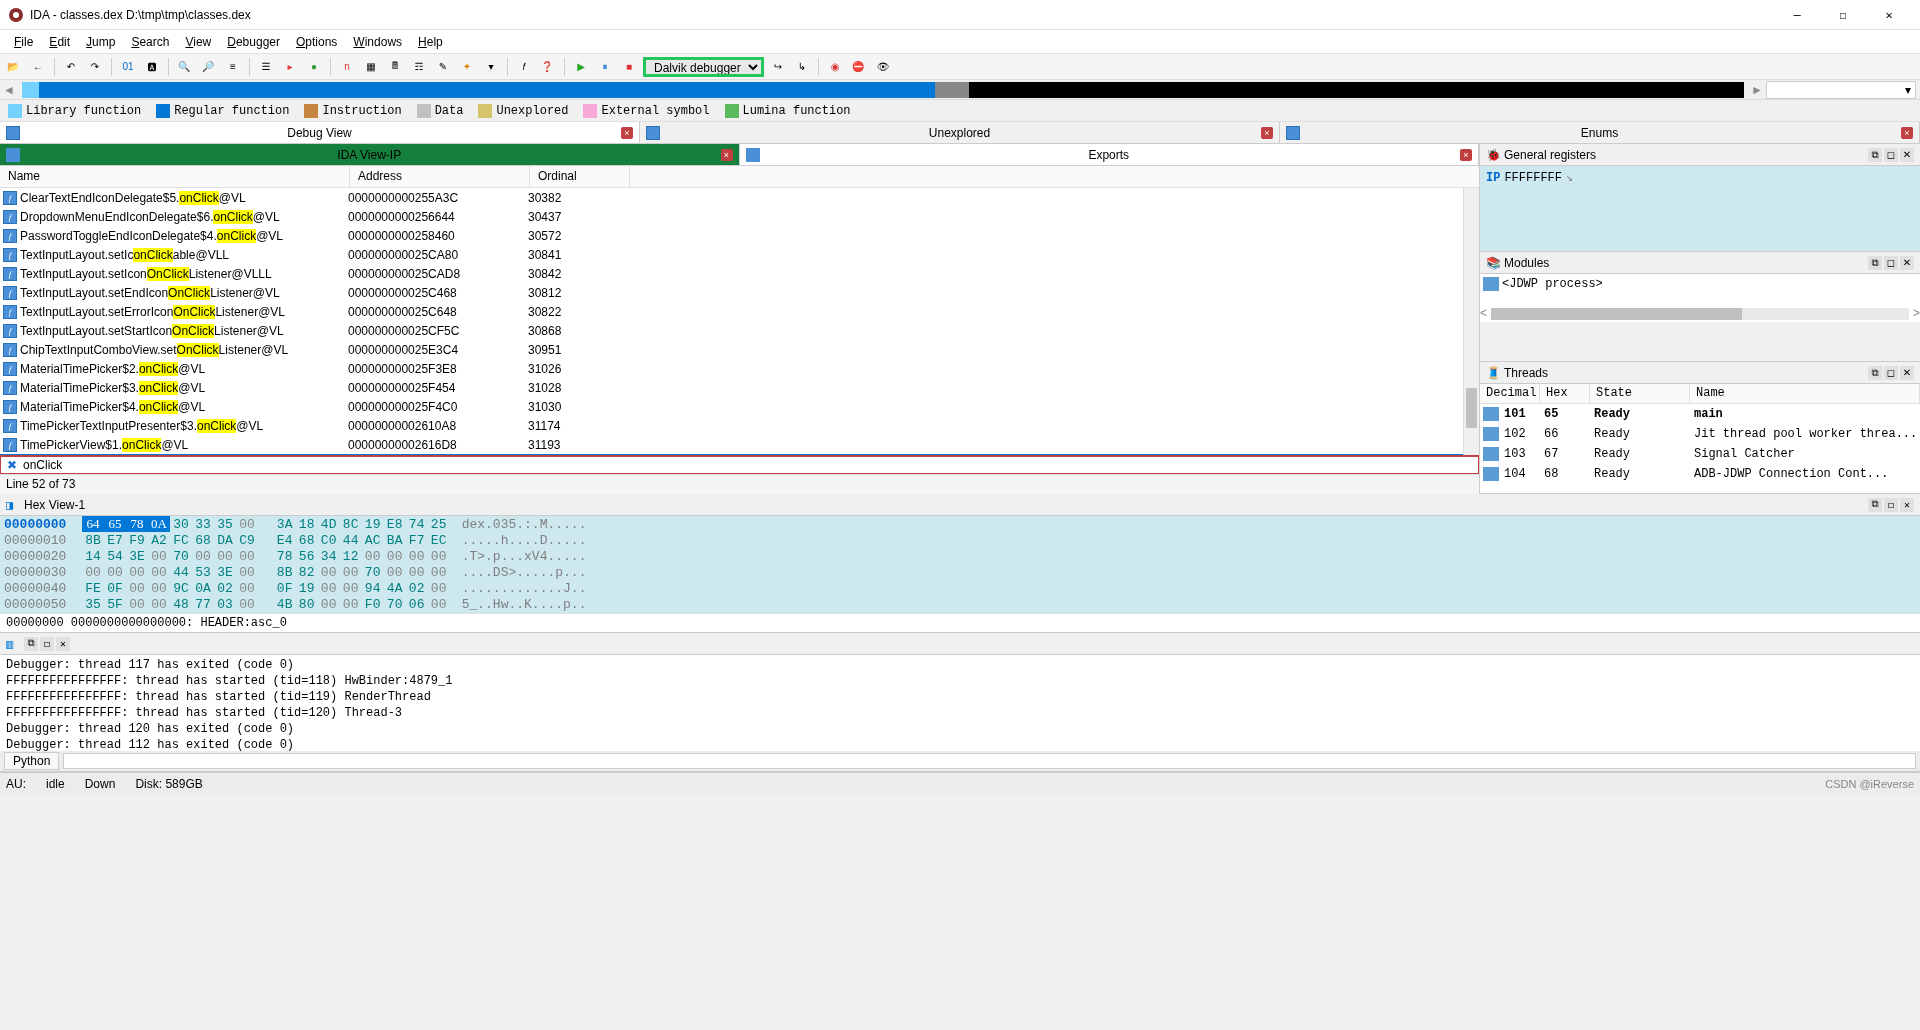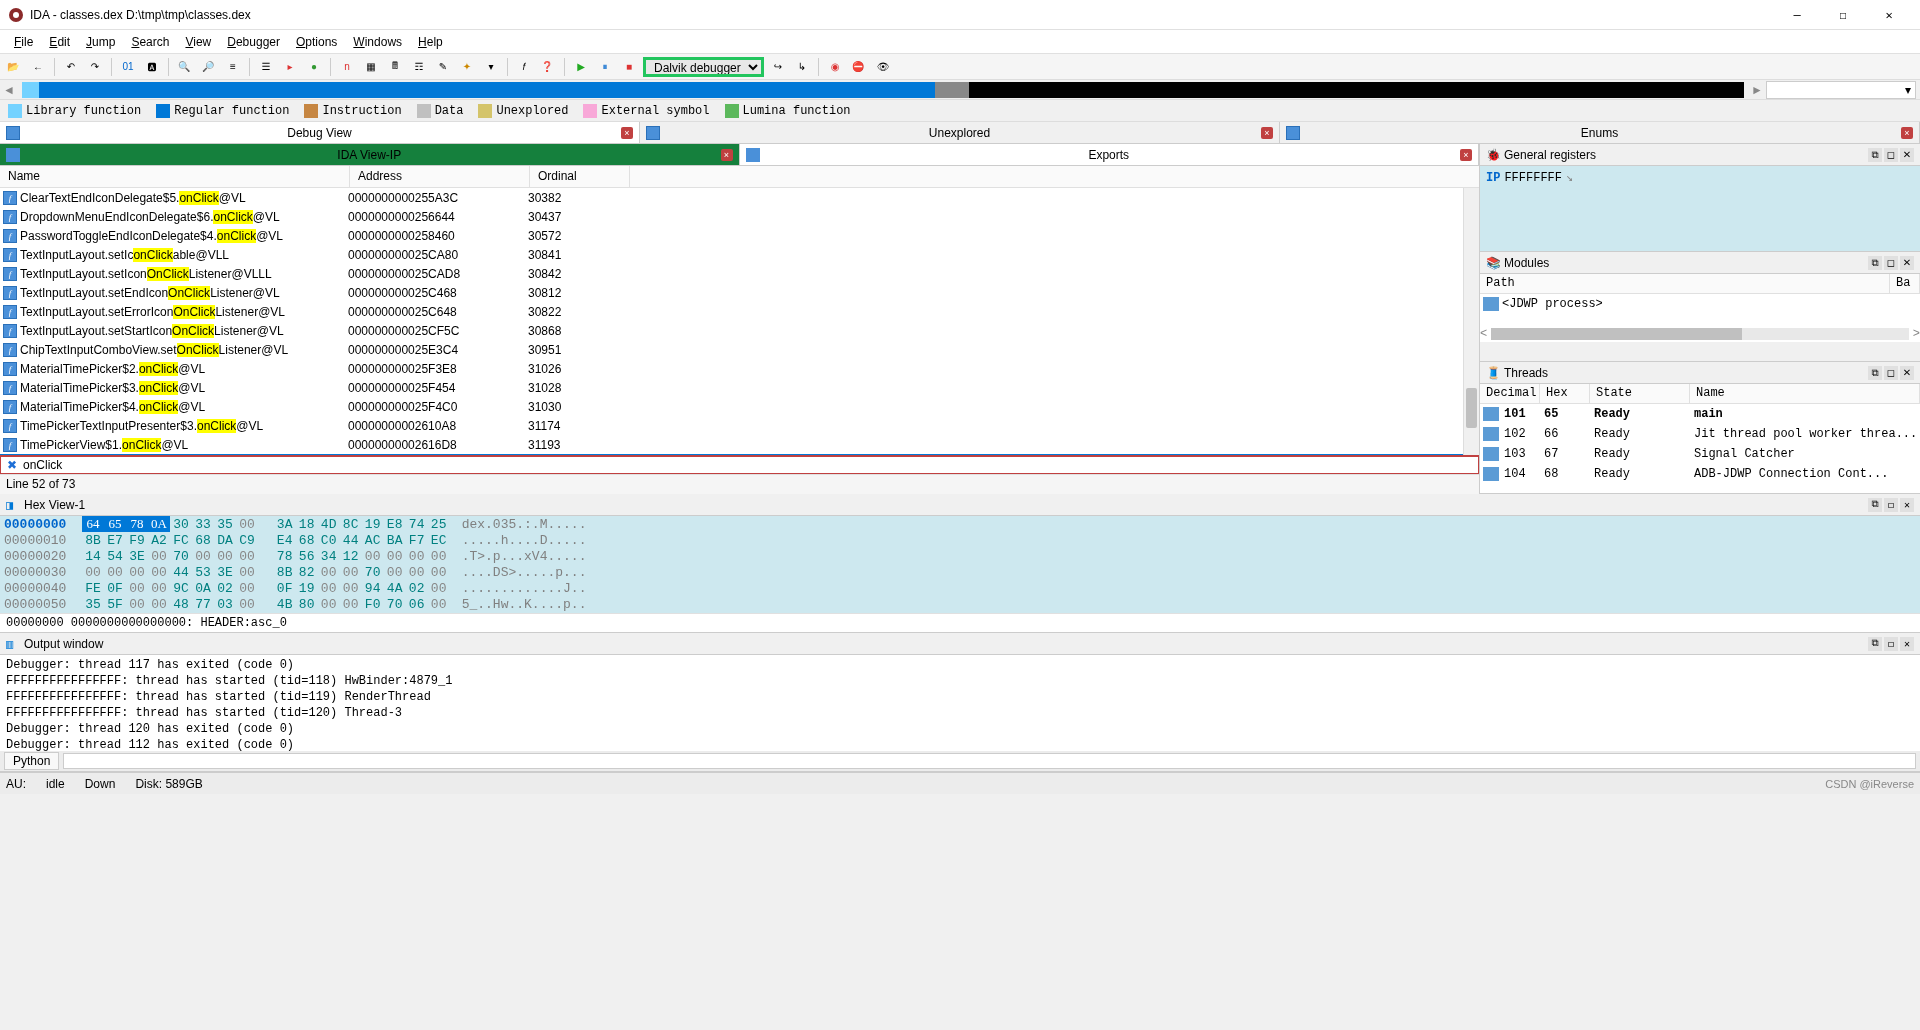--- a/index.html
+++ b/index.html
@@ -353,24 +353,20 @@
       <div class="panel-header">
         <span class="ph-icon">📚</span>
         <span class="ph-title">Modules</span>
         <span class="ph-ctrls">
             <span>⧉</span>
             <span>◻</span>
             <span>✕</span>
           </span>
       </div>
       <div class="panel-body white" style="padding:0;">
-        <div class="thread-headers">
-            <div style="flex:1;">Path</div>
-            <div style="width:30px;">Ba</div>
-          </div>
         <div class="thread-row">
             <span class="tc-icon"></span>
             <span>&lt;JDWP process&gt;</span>
           </div>
         <div style="height:16px;display:flex;align-items:center;margin-top:12px;">
             <span style="color:#888;">&lt;</span>
             <div style="flex:1;height:12px;background:#e8e8e8;margin:0 4px;">
               <div style="width:60%;height:100%;background:#c0c0c0;"></div>
             </div>
             <span style="color:#888;">&gt;</span>
@@ -439,21 +435,20 @@
         <span>✕</span>
       </span>
   </div>
   <div class="hex-body" id="hex-body"><div><span class="hex-offset dark">00000000</span>  <span class="b-sel" style="display:inline-block;width:22px;text-align:center;">64</span><span class="b-sel" style="display:inline-block;width:22px;text-align:center;">65</span><span class="b-sel" style="display:inline-block;width:22px;text-align:center;">78</span><span class="b-sel" style="display:inline-block;width:22px;text-align:center;">0A</span><span class="b-teal" style="display:inline-block;width:22px;text-align:center;">30</span><span class="b-teal" style="display:inline-block;width:22px;text-align:center;">33</span><span class="b-teal" style="display:inline-block;width:22px;text-align:center;">35</span><span class="b-gray" style="display:inline-block;width:22px;text-align:center;">00</span>  <span class="b-teal" style="display:inline-block;width:22px;text-align:center;">3A</span><span class="b-teal" style="display:inline-block;width:22px;text-align:center;">18</span><span class="b-teal" style="display:inline-block;width:22px;text-align:center;">4D</span><span class="b-teal" style="display:inline-block;width:22px;text-align:center;">8C</span><span class="b-teal" style="display:inline-block;width:22px;text-align:center;">19</span><span class="b-teal" style="display:inline-block;width:22px;text-align:center;">E8</span><span class="b-teal" style="display:inline-block;width:22px;text-align:center;">74</span><span class="b-teal" style="display:inline-block;width:22px;text-align:center;">25</span><span class="hex-ascii">dex.035.:.M.....</span></div><div><span class="hex-offset">00000010</span>  <span class="b-teal" style="display:inline-block;width:22px;text-align:center;">8B</span><span class="b-teal" style="display:inline-block;width:22px;text-align:center;">E7</span><span class="b-teal" style="display:inline-block;width:22px;text-align:center;">F9</span><span class="b-teal" style="display:inline-block;width:22px;text-align:center;">A2</span><span class="b-teal" style="display:inline-block;width:22px;text-align:center;">FC</span><span class="b-teal" style="display:inline-block;width:22px;text-align:center;">68</span><span class="b-teal" style="display:inline-block;width:22px;text-align:center;">DA</span><span class="b-teal" style="display:inline-block;width:22px;text-align:center;">C9</span>  <span class="b-teal" style="display:inline-block;width:22px;text-align:center;">E4</span><span class="b-teal" style="display:inline-block;width:22px;text-align:center;">68</span><span class="b-teal" style="display:inline-block;width:22px;text-align:center;">C0</span><span class="b-teal" style="display:inline-block;width:22px;text-align:center;">44</span><span class="b-teal" style="display:inline-block;width:22px;text-align:center;">AC</span><span class="b-teal" style="display:inline-block;width:22px;text-align:center;">BA</span><span class="b-teal" style="display:inline-block;width:22px;text-align:center;">F7</span><span class="b-teal" style="display:inline-block;width:22px;text-align:center;">EC</span><span class="hex-ascii">.....h....D.....</span></div><div><span class="hex-offset">00000020</span>  <span class="b-teal" style="display:inline-block;width:22px;text-align:center;">14</span><span class="b-teal" style="display:inline-block;width:22px;text-align:center;">54</span><span class="b-teal" style="display:inline-block;width:22px;text-align:center;">3E</span><span class="b-gray" style="display:inline-block;width:22px;text-align:center;">00</span><span class="b-teal" style="display:inline-block;width:22px;text-align:center;">70</span><span class="b-gray" style="display:inline-block;width:22px;text-align:center;">00</span><span class="b-gray" style="display:inline-block;width:22px;text-align:center;">00</span><span class="b-gray" style="display:inline-block;width:22px;text-align:center;">00</span>  <span class="b-teal" style="display:inline-block;width:22px;text-align:center;">78</span><span class="b-teal" style="display:inline-block;width:22px;text-align:center;">56</span><span class="b-teal" style="display:inline-block;width:22px;text-align:center;">34</span><span class="b-teal" style="display:inline-block;width:22px;text-align:center;">12</span><span class="b-gray" style="display:inline-block;width:22px;text-align:center;">00</span><span class="b-gray" style="display:inline-block;width:22px;text-align:center;">00</span><span class="b-gray" style="display:inline-block;width:22px;text-align:center;">00</span><span class="b-gray" style="display:inline-block;width:22px;text-align:center;">00</span><span class="hex-ascii">.T&gt;.p...xV4.....</span></div><div><span class="hex-offset">00000030</span>  <span class="b-gray" style="display:inline-block;width:22px;text-align:center;">00</span><span class="b-gray" style="display:inline-block;width:22px;text-align:center;">00</span><span class="b-gray" style="display:inline-block;width:22px;text-align:center;">00</span><span class="b-gray" style="display:inline-block;width:22px;text-align:center;">00</span><span class="b-teal" style="display:inline-block;width:22px;text-align:center;">44</span><span class="b-teal" style="display:inline-block;width:22px;text-align:center;">53</span><span class="b-teal" style="display:inline-block;width:22px;text-align:center;">3E</span><span class="b-gray" style="display:inline-block;width:22px;text-align:center;">00</span>  <span class="b-teal" style="display:inline-block;width:22px;text-align:center;">8B</span><span class="b-teal" style="display:inline-block;width:22px;text-align:center;">82</span><span class="b-gray" style="display:inline-block;width:22px;text-align:center;">00</span><span class="b-gray" style="display:inline-block;width:22px;text-align:center;">00</span><span class="b-teal" style="display:inline-block;width:22px;text-align:center;">70</span><span class="b-gray" style="display:inline-block;width:22px;text-align:center;">00</span><span class="b-gray" style="display:inline-block;width:22px;text-align:center;">00</span><span class="b-gray" style="display:inline-block;width:22px;text-align:center;">00</span><span class="hex-ascii">....DS&gt;.....p...</span></div><div><span class="hex-offset">00000040</span>  <span class="b-teal" style="display:inline-block;width:22px;text-align:center;">FE</span><span class="b-teal" style="display:inline-block;width:22px;text-align:center;">0F</span><span class="b-gray" style="display:inline-block;width:22px;text-align:center;">00</span><span class="b-gray" style="display:inline-block;width:22px;text-align:center;">00</span><span class="b-teal" style="display:inline-block;width:22px;text-align:center;">9C</span><span class="b-teal" style="display:inline-block;width:22px;text-align:center;">0A</span><span class="b-teal" style="display:inline-block;width:22px;text-align:center;">02</span><span class="b-gray" style="display:inline-block;width:22px;text-align:center;">00</span>  <span class="b-teal" style="display:inline-block;width:22px;text-align:center;">0F</span><span class="b-teal" style="display:inline-block;width:22px;text-align:center;">19</span><span class="b-gray" style="display:inline-block;width:22px;text-align:center;">00</span><span class="b-gray" style="display:inline-block;width:22px;text-align:center;">00</span><span class="b-teal" style="display:inline-block;width:22px;text-align:center;">94</span><span class="b-teal" style="display:inline-block;width:22px;text-align:center;">4A</span><span class="b-teal" style="display:inline-block;width:22px;text-align:center;">02</span><span class="b-gray" style="display:inline-block;width:22px;text-align:center;">00</span><span class="hex-ascii">.............J..</span></div><div><span class="hex-offset">00000050</span>  <span class="b-teal" style="display:inline-block;width:22px;text-align:center;">35</span><span class="b-teal" style="display:inline-block;width:22px;text-align:center;">5F</span><span class="b-gray" style="display:inline-block;width:22px;text-align:center;">00</span><span class="b-gray" style="display:inline-block;width:22px;text-align:center;">00</span><span class="b-teal" style="display:inline-block;width:22px;text-align:center;">48</span><span class="b-teal" style="display:inline-block;width:22px;text-align:center;">77</span><span class="b-teal" style="display:inline-block;width:22px;text-align:center;">03</span><span class="b-gray" style="display:inline-block;width:22px;text-align:center;">00</span>  <span class="b-teal" style="display:inline-block;width:22px;text-align:center;">4B</span><span class="b-teal" style="display:inline-block;width:22px;text-align:center;">80</span><span class="b-gray" style="display:inline-block;width:22px;text-align:center;">00</span><span class="b-gray" style="display:inline-block;width:22px;text-align:center;">00</span><span class="b-teal" style="display:inline-block;width:22px;text-align:center;">F0</span><span class="b-teal" style="display:inline-block;width:22px;text-align:center;">70</span><span class="b-teal" style="display:inline-block;width:22px;text-align:center;">06</span><span class="b-gray" style="display:inline-block;width:22px;text-align:center;">00</span><span class="hex-ascii">5_..Hw..K....p..</span></div></div>
   <div class="hex-footer">00000000 0000000000000000: HEADER:asc_0</div>
 </div>
 
 <div class="panel">
   <div class="panel-header" style="font-family:'Courier New',monospace;">
     <span class="ph-icon" style="color:#0078d7;">▥</span>
-    <span class="ph-title">Output window</span>
     <span class="ph-ctrls">
         <span>⧉</span>
         <span>◻</span>
         <span>✕</span>
       </span>
   </div>
   <div class="output-body" id="output-body">Debugger: thread 117 has exited (code 0)
 FFFFFFFFFFFFFFFF: thread has started (tid=118) HwBinder:4879_1
 FFFFFFFFFFFFFFFF: thread has started (tid=119) RenderThread
 FFFFFFFFFFFFFFFF: thread has started (tid=120) Thread-3

